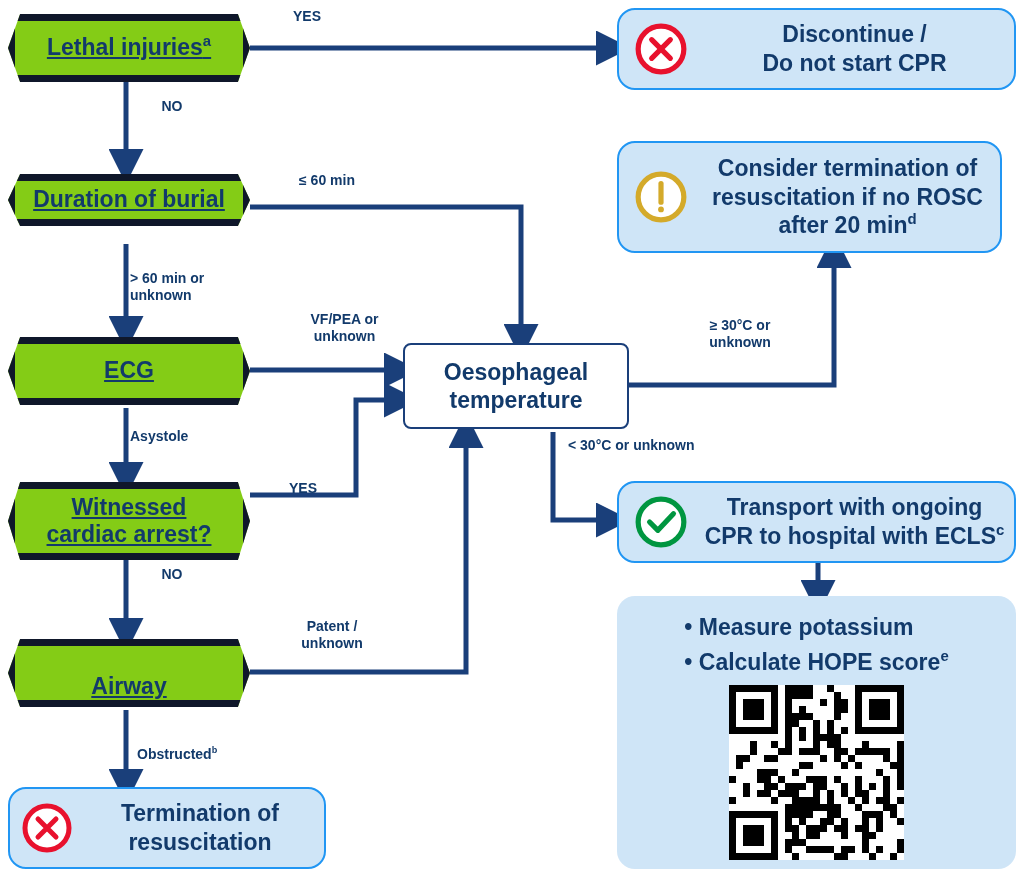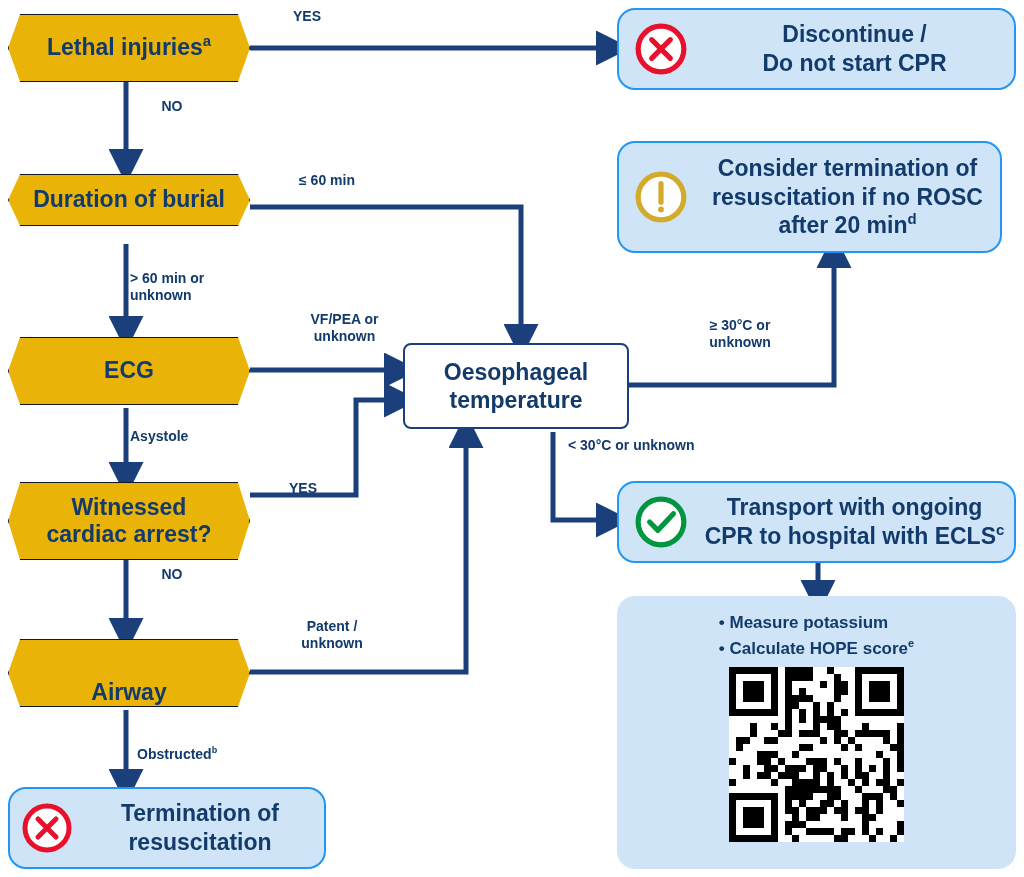--- a/index.html
+++ b/index.html
@@ -22,25 +22,26 @@
     box-sizing: border-box;
     display: flex;
     align-items: center;
     justify-content: center;
     text-align: center;
     color: #123a6b;
     font-weight: bold;
   }
   
   .hex {
-    background: #eab308;
-    border: 1px solid #0f172a;
+    background: #84cc16;
+    border: 7px solid #0f172a;
     clip-path: polygon(5% 0%, 95% 0%, 100% 50%, 95% 100%, 5% 100%, 0% 50%);
     font-size: 23px;
     line-height: 1.18;
+    text-decoration: underline;
   }
   
   .rbox {
     background: #cfe5f7;
     border: 2px solid #2196f3;
     border-radius: 18px;
     font-size: 23px;
     line-height: 1.25;
   }
   .rbox.noborder {
@@ -89,21 +90,21 @@
   svg.arrows {
     position: absolute;
     left: 0;
     top: 0;
     width: 1024px;
     height: 877px;
     pointer-events: none;
   }
   .bullets {
     text-align: left;
-    font-size: 17px;
+    font-size: 23px;
     line-height: 1.5;
     color: #123a6b;
     font-weight: bold;
   }
   .qr {
     display: grid;
     grid-template-columns: repeat(25, 7px);
     grid-template-rows: repeat(25, 7px);
     width: 175px;
     height: 175px;

